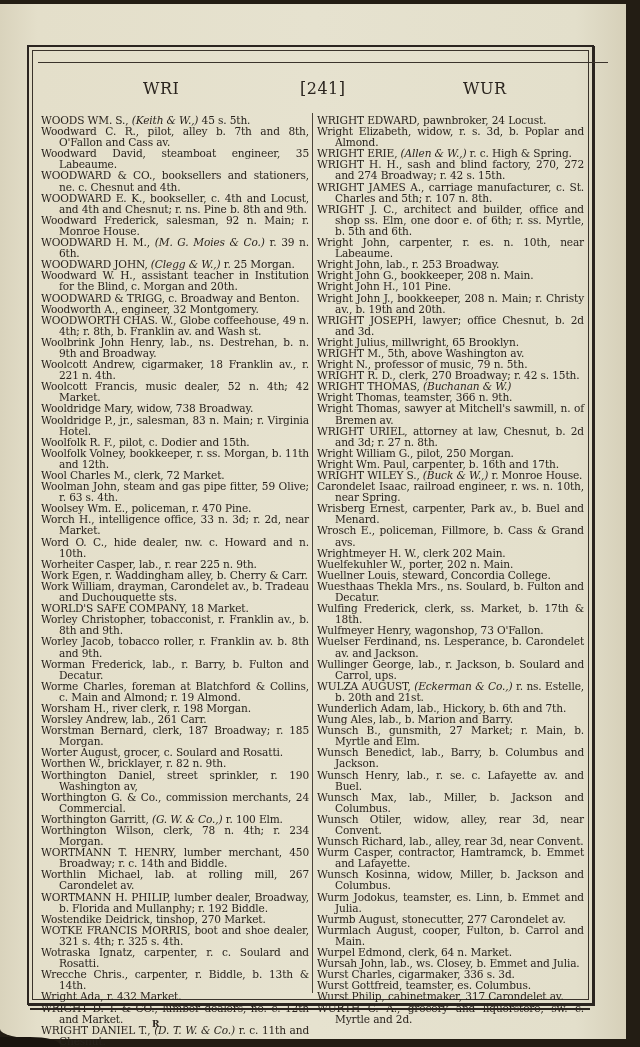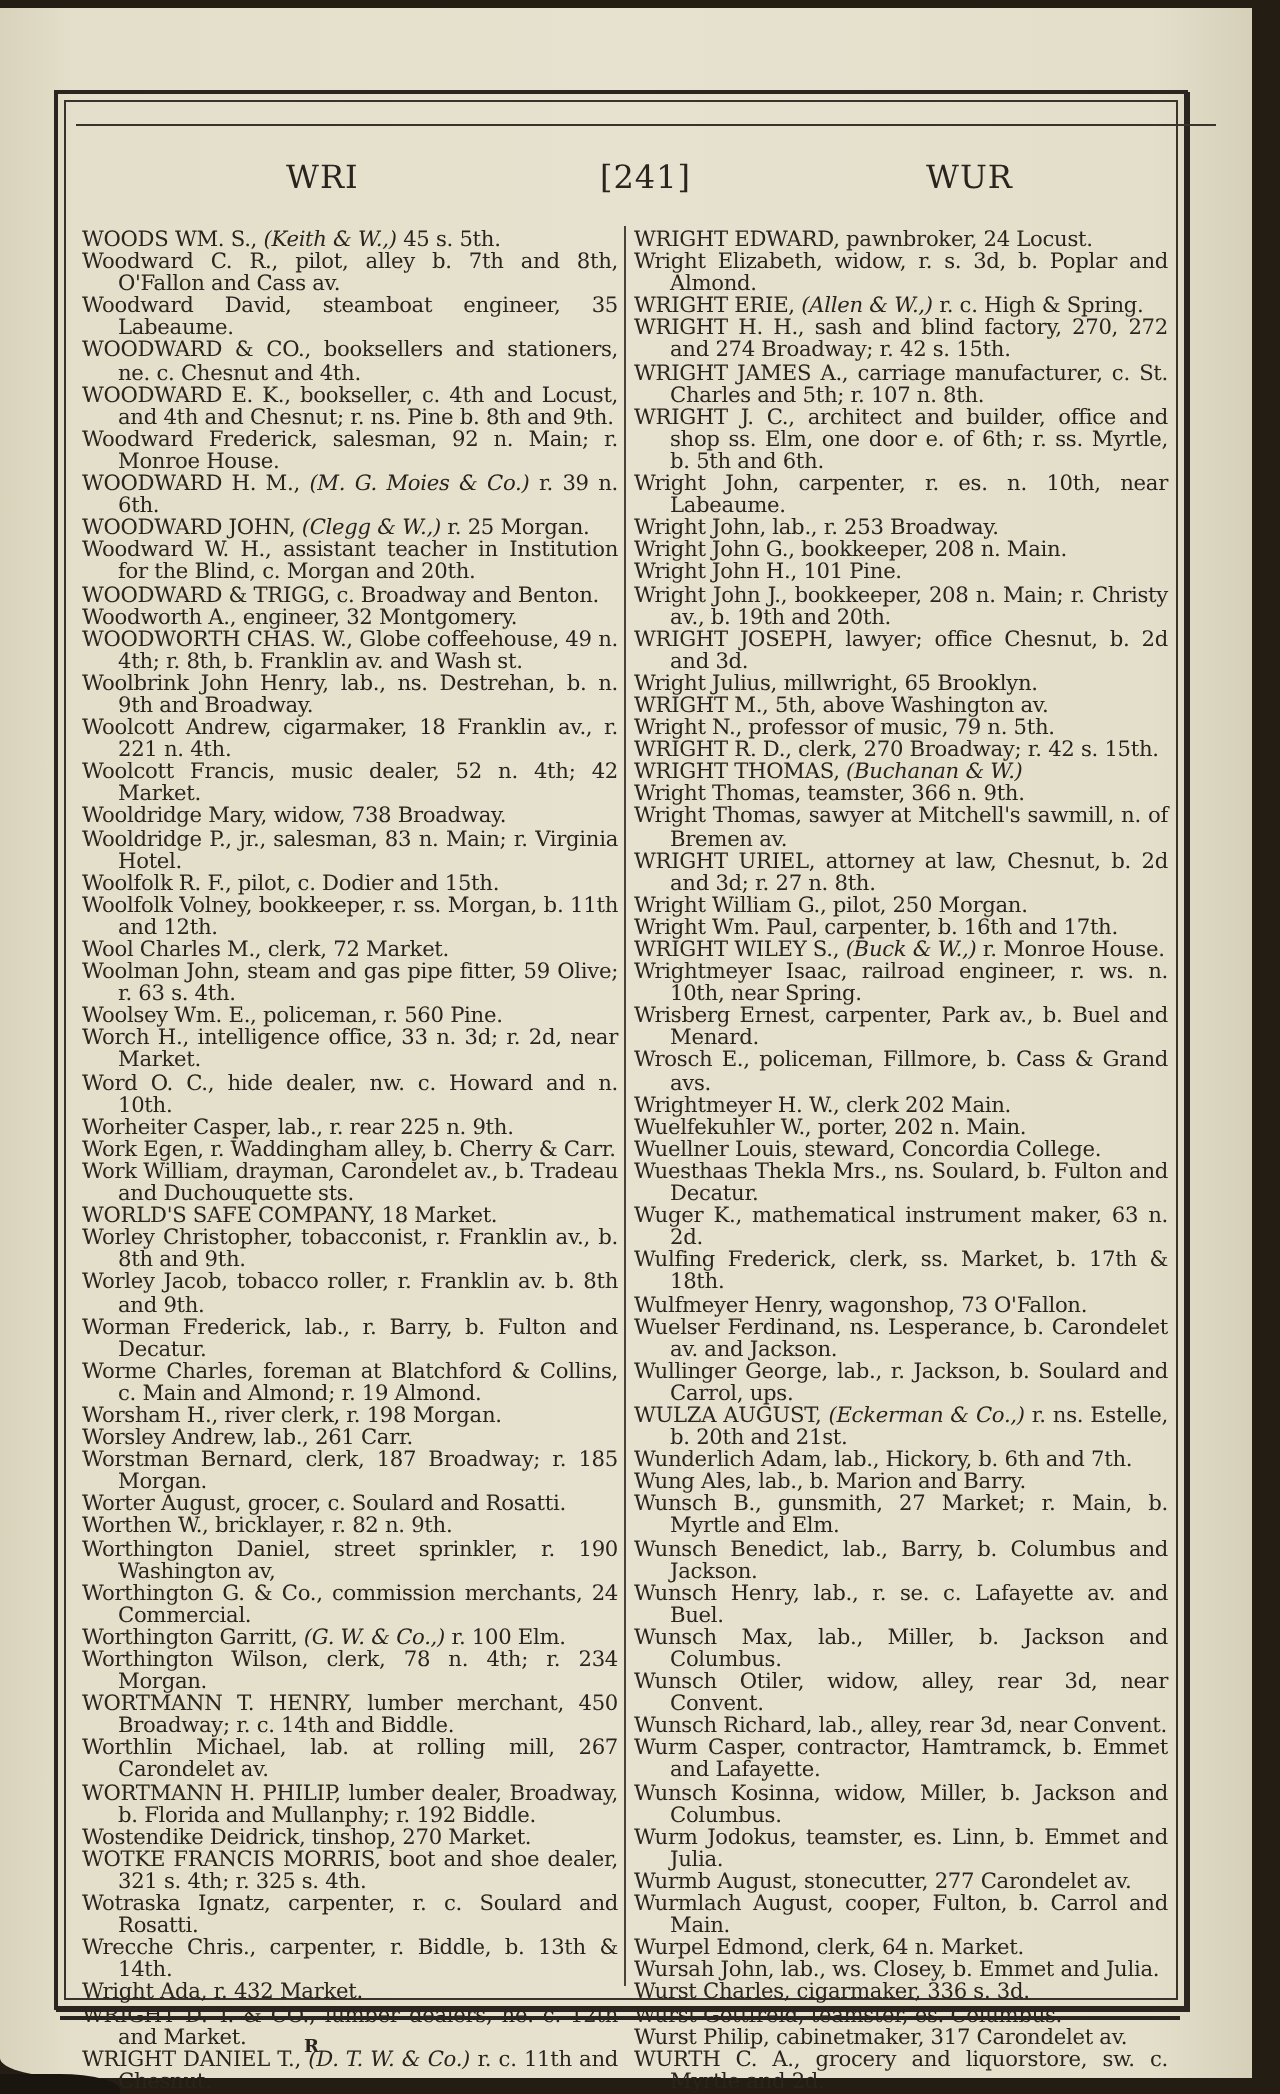--- a/index.html
+++ b/index.html
@@ -89,21 +89,21 @@
           <p class="entry"><span class="name">WOODWORTH CHAS. W.,</span> <span class="rest">Globe coffeehouse, 49 n. 4th; r. 8th, b. Franklin av. and Wash st.</span></p>
           <p class="entry"><span class="name">Woolbrink John Henry,</span> <span class="rest">lab., ns. Destrehan, b. n. 9th and Broadway.</span></p>
           <p class="entry"><span class="name">Woolcott Andrew,</span> <span class="rest">cigarmaker, 18 Franklin av., r. 221 n. 4th.</span></p>
           <p class="entry"><span class="name">Woolcott Francis,</span> <span class="rest">music dealer, 52 n. 4th; 42 Market.</span></p>
           <p class="entry"><span class="name">Wooldridge Mary,</span> <span class="rest">widow, 738 Broadway.</span></p>
           <p class="entry"><span class="name">Wooldridge P., jr.,</span> <span class="rest">salesman, 83 n. Main; r. Virginia Hotel.</span></p>
           <p class="entry"><span class="name">Woolfolk R. F.,</span> <span class="rest">pilot, c. Dodier and 15th.</span></p>
           <p class="entry"><span class="name">Woolfolk Volney,</span> <span class="rest">bookkeeper, r. ss. Morgan, b. 11th and 12th.</span></p>
           <p class="entry"><span class="name">Wool Charles M.,</span> <span class="rest">clerk, 72 Market.</span></p>
           <p class="entry"><span class="name">Woolman John,</span> <span class="rest">steam and gas pipe fitter, 59 Olive; r. 63 s. 4th.</span></p>
-          <p class="entry"><span class="name">Woolsey Wm. E.,</span> <span class="rest">policeman, r. 560 Pine.</span></p>
+          <p class="entry"><span class="name">Woolsey Wm. E.,</span> <span class="rest">policeman, r. 470 Pine.</span></p>
           <p class="entry"><span class="name">Worch H.,</span> <span class="rest">intelligence office, 33 n. 3d; r. 2d, near Market.</span></p>
           <p class="entry"><span class="name">Word O. C.,</span> <span class="rest">hide dealer, nw. c. Howard and n. 10th.</span></p>
           <p class="entry"><span class="name">Worheiter Casper,</span> <span class="rest">lab., r. rear 225 n. 9th.</span></p>
           <p class="entry"><span class="name">Work Egen,</span> <span class="rest">r. Waddingham alley, b. Cherry &amp; Carr.</span></p>
           <p class="entry"><span class="name">Work William,</span> <span class="rest">drayman, Carondelet av., b. Tradeau and Duchouquette sts.</span></p>
           <p class="entry"><span class="name">WORLD'S SAFE COMPANY,</span> <span class="rest">18 Market.</span></p>
           <p class="entry"><span class="name">Worley Christopher,</span> <span class="rest">tobacconist, r. Franklin av., b. 8th and 9th.</span></p>
           <p class="entry"><span class="name">Worley Jacob,</span> <span class="rest">tobacco roller, r. Franklin av. b. 8th and 9th.</span></p>
           <p class="entry"><span class="name">Worman Frederick,</span> <span class="rest">lab., r. Barry, b. Fulton and Decatur.</span></p>
           <p class="entry"><span class="name">Worme Charles,</span> <span class="rest">foreman at Blatchford &amp; Collins, c. Main and Almond; r. 19 Almond.</span></p>
@@ -145,28 +145,27 @@
           <p class="entry"><span class="name">WRIGHT M.,</span> <span class="rest">5th, above Washington av.</span></p>
           <p class="entry"><span class="name">Wright N.,</span> <span class="rest">professor of music, 79 n. 5th.</span></p>
           <p class="entry"><span class="name">WRIGHT R. D.,</span> <span class="rest">clerk, 270 Broadway; r. 42 s. 15th.</span></p>
           <p class="entry"><span class="name">WRIGHT THOMAS,</span> <span class="firm">(Buchanan &amp; W.)</span></p>
           <p class="entry"><span class="name">Wright Thomas,</span> <span class="rest">teamster, 366 n. 9th.</span></p>
           <p class="entry"><span class="name">Wright Thomas,</span> <span class="rest">sawyer at Mitchell's sawmill, n. of Bremen av.</span></p>
           <p class="entry"><span class="name">WRIGHT URIEL,</span> <span class="rest">attorney at law, Chesnut, b. 2d and 3d; r. 27 n. 8th.</span></p>
           <p class="entry"><span class="name">Wright William G.,</span> <span class="rest">pilot, 250 Morgan.</span></p>
           <p class="entry"><span class="name">Wright Wm. Paul,</span> <span class="rest">carpenter, b. 16th and 17th.</span></p>
           <p class="entry"><span class="name">WRIGHT WILEY S.,</span> <span class="firm">(Buck &amp; W.,)</span> <span class="rest">r. Monroe House.</span></p>
-          <p class="entry"><span class="name">Wrightmeyer Isaac,</span> <span class="rest">railroad engineer, r. ws. n. 10th, near Spring.</span></p>
+          <p class="entry"><span class="name">Carondelet Isaac,</span> <span class="rest">railroad engineer, r. ws. n. 10th, near Spring.</span></p>
           <p class="entry"><span class="name">Wrisberg Ernest,</span> <span class="rest">carpenter, Park av., b. Buel and Menard.</span></p>
           <p class="entry"><span class="name">Wrosch E.,</span> <span class="rest">policeman, Fillmore, b. Cass &amp; Grand avs.</span></p>
           <p class="entry"><span class="name">Wrightmeyer H. W.,</span> <span class="rest">clerk 202 Main.</span></p>
           <p class="entry"><span class="name">Wuelfekuhler W.,</span> <span class="rest">porter, 202 n. Main.</span></p>
           <p class="entry"><span class="name">Wuellner Louis,</span> <span class="rest">steward, Concordia College.</span></p>
           <p class="entry"><span class="name">Wuesthaas Thekla Mrs.,</span> <span class="rest">ns. Soulard, b. Fulton and Decatur.</span></p>
-          <p class="entry"><span class="name">Wuger K.,</span> <span class="rest">mathematical instrument maker, 63 n. 2d.</span></p>
           <p class="entry"><span class="name">Wulfing Frederick,</span> <span class="rest">clerk, ss. Market, b. 17th &amp; 18th.</span></p>
           <p class="entry"><span class="name">Wulfmeyer Henry,</span> <span class="rest">wagonshop, 73 O'Fallon.</span></p>
           <p class="entry"><span class="name">Wuelser Ferdinand,</span> <span class="rest">ns. Lesperance, b. Carondelet av. and Jackson.</span></p>
           <p class="entry"><span class="name">Wullinger George,</span> <span class="rest">lab., r. Jackson, b. Soulard and Carrol, ups.</span></p>
           <p class="entry"><span class="name">WULZA AUGUST,</span> <span class="firm">(Eckerman &amp; Co.,)</span> <span class="rest">r. ns. Estelle, b. 20th and 21st.</span></p>
           <p class="entry"><span class="name">Wunderlich Adam,</span> <span class="rest">lab., Hickory, b. 6th and 7th.</span></p>
           <p class="entry"><span class="name">Wung Ales,</span> <span class="rest">lab., b. Marion and Barry.</span></p>
           <p class="entry"><span class="name">Wunsch B.,</span> <span class="rest">gunsmith, 27 Market; r. Main, b. Myrtle and Elm.</span></p>
           <p class="entry"><span class="name">Wunsch Benedict,</span> <span class="rest">lab., Barry, b. Columbus and Jackson.</span></p>
           <p class="entry"><span class="name">Wunsch Henry,</span> <span class="rest">lab., r. se. c. Lafayette av. and Buel.</span></p>

